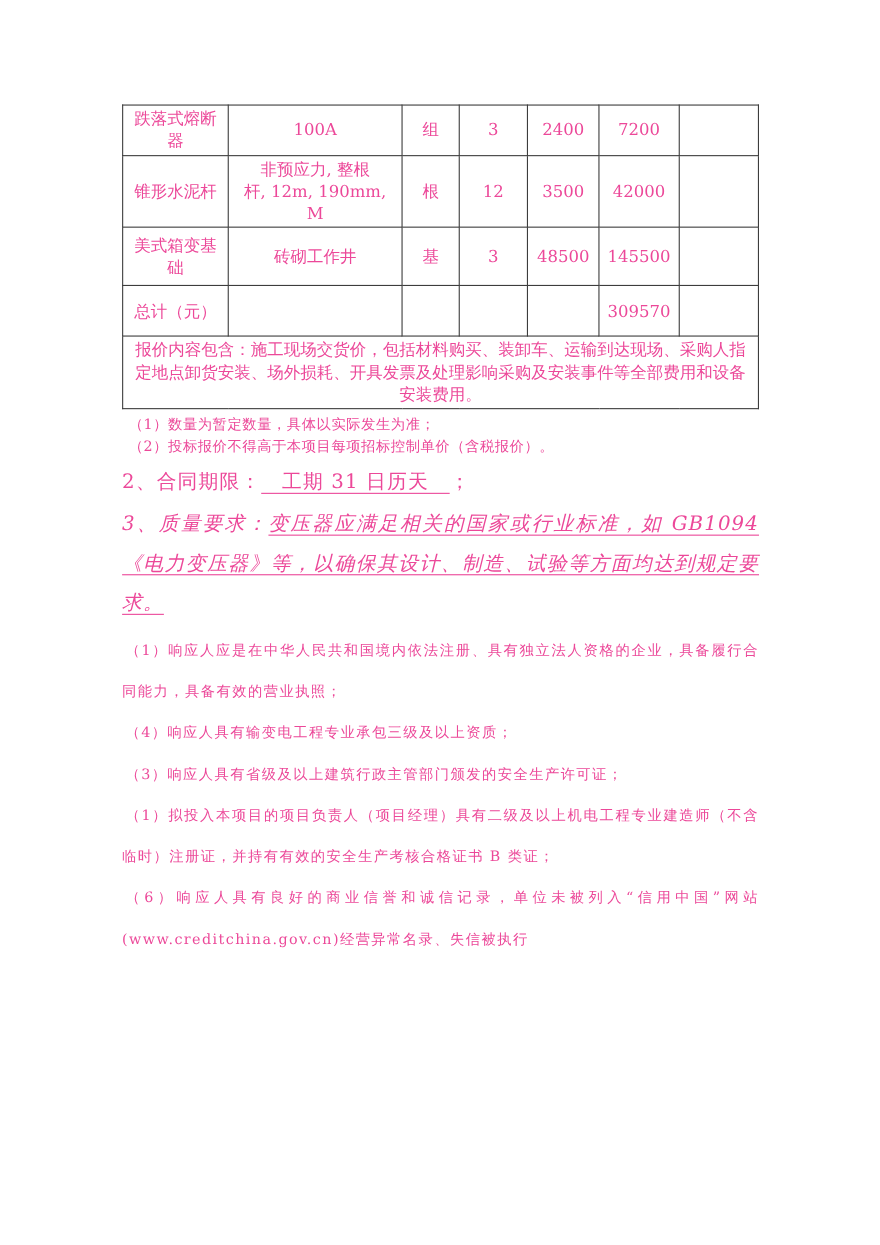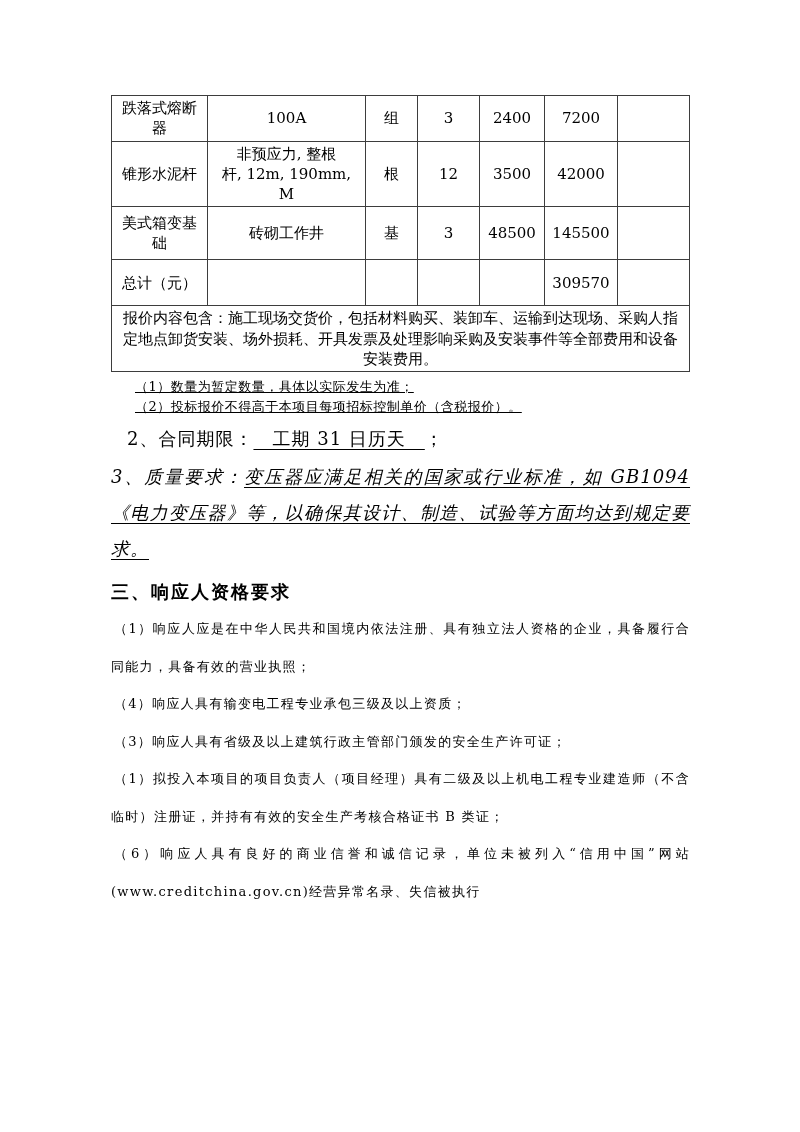--- a/index.html
+++ b/index.html
@@ -1,21 +1,21 @@
 <!DOCTYPE html>
 <html><head>
 <meta charset="utf-8">
 <style>
   * { margin: 0; padding: 0; box-sizing: border-box; }
   html, body { width: 800px; height: 1132px; background: #ffffff; overflow: hidden; }
   .page {
     position: absolute; inset: 0;
     width: 800px; height: 1132px;
     background: #ffffff;
-    color: #000000;
+    color: #ec4899;
     font-family: "DejaVu Serif", "Liberation Serif", serif;
     padding: 95px 110px 0 111px;
   }
   
   table.quote {
     border-collapse: collapse;
     table-layout: fixed;
     width: 578px;
   }
   table.quote td {
@@ -33,23 +33,23 @@
   tr.rt { height: 46px; }
   td.prewrap { white-space: pre-line; font-size: 14.5px; }
   td.note-cell {
     text-align: left;
     font-size: 15px;
     line-height: 21px;
     padding: 4px 7px 5px 7px;
     text-align: justify;
   }
   
-  .notes { margin: 5px 0 0 24px; font-size: 13px; line-height: 20px; letter-spacing: 0.5px; text-decoration: underline; }
+  .notes { margin: 5px 0 0 6px; font-size: 13px; line-height: 20px; letter-spacing: 0.5px; }
   
-  .clause2 { margin-top: 9px; font-size: 18px; letter-spacing: 1px; line-height: 26px; margin-left: 16px; }
+  .clause2 { margin-top: 9px; font-size: 18px; letter-spacing: 1px; line-height: 26px; }
   .clause3 { margin-top: 7px; font-size: 18px; letter-spacing: 1px; line-height: 36px; text-align: justify; font-style: italic; }
   .u { text-decoration: underline; text-decoration-thickness: 1px; text-underline-offset: 4px; }
   
   .heading { margin-top: 13px; font-size: 18px; font-weight: bold; letter-spacing: 2px; line-height: 24px; }
   
   .paras { margin-top: 6px; }
   .para {
     font-size: 13px;
     letter-spacing: 1.3px;
     line-height: 37.5px;
@@ -118,21 +118,20 @@
 
   <div class="notes">
     <div>（1）数量为暂定数量，具体以实际发生为准；</div>
     <div>（2）投标报价不得高于本项目每项招标控制单价（含税报价）。</div>
   </div>
 
   <div class="clause2"><span>2、合同期限：</span><span class="u">　工期 31 日历天　</span><span>；</span></div>
 
   <div class="clause3"><span>3、质量要求：</span><span class="u">变压器应满足相关的国家或行业标准，如 GB1094《电力变压器》等，以确保其设计、制造、试验等方面均达到规定要求。</span></div>
 
-  <div class="heading">三、响应人资格要求</div>
 
   <div class="paras">
     <p class="para">（1）响应人应是在中华人民共和国境内依法注册、具有独立法人资格的企业，具备履行合同能力，具备有效的营业执照；</p>
     <p class="para">（4）响应人具有输变电工程专业承包三级及以上资质；</p>
     <p class="para">（3）响应人具有省级及以上建筑行政主管部门颁发的安全生产许可证；</p>
     <p class="para">（1）拟投入本项目的项目负责人（项目经理）具有二级及以上机电工程专业建造师（不含临时）注册证，并持有有效的安全生产考核合格证书 B 类证；</p>
     <p class="para">（6）响应人具有良好的商业信誉和诚信记录，单位未被列入“信用中国”网站(www.creditchina.gov.cn)经营异常名录、失信被执行</p>
   </div>
 
 </div>

